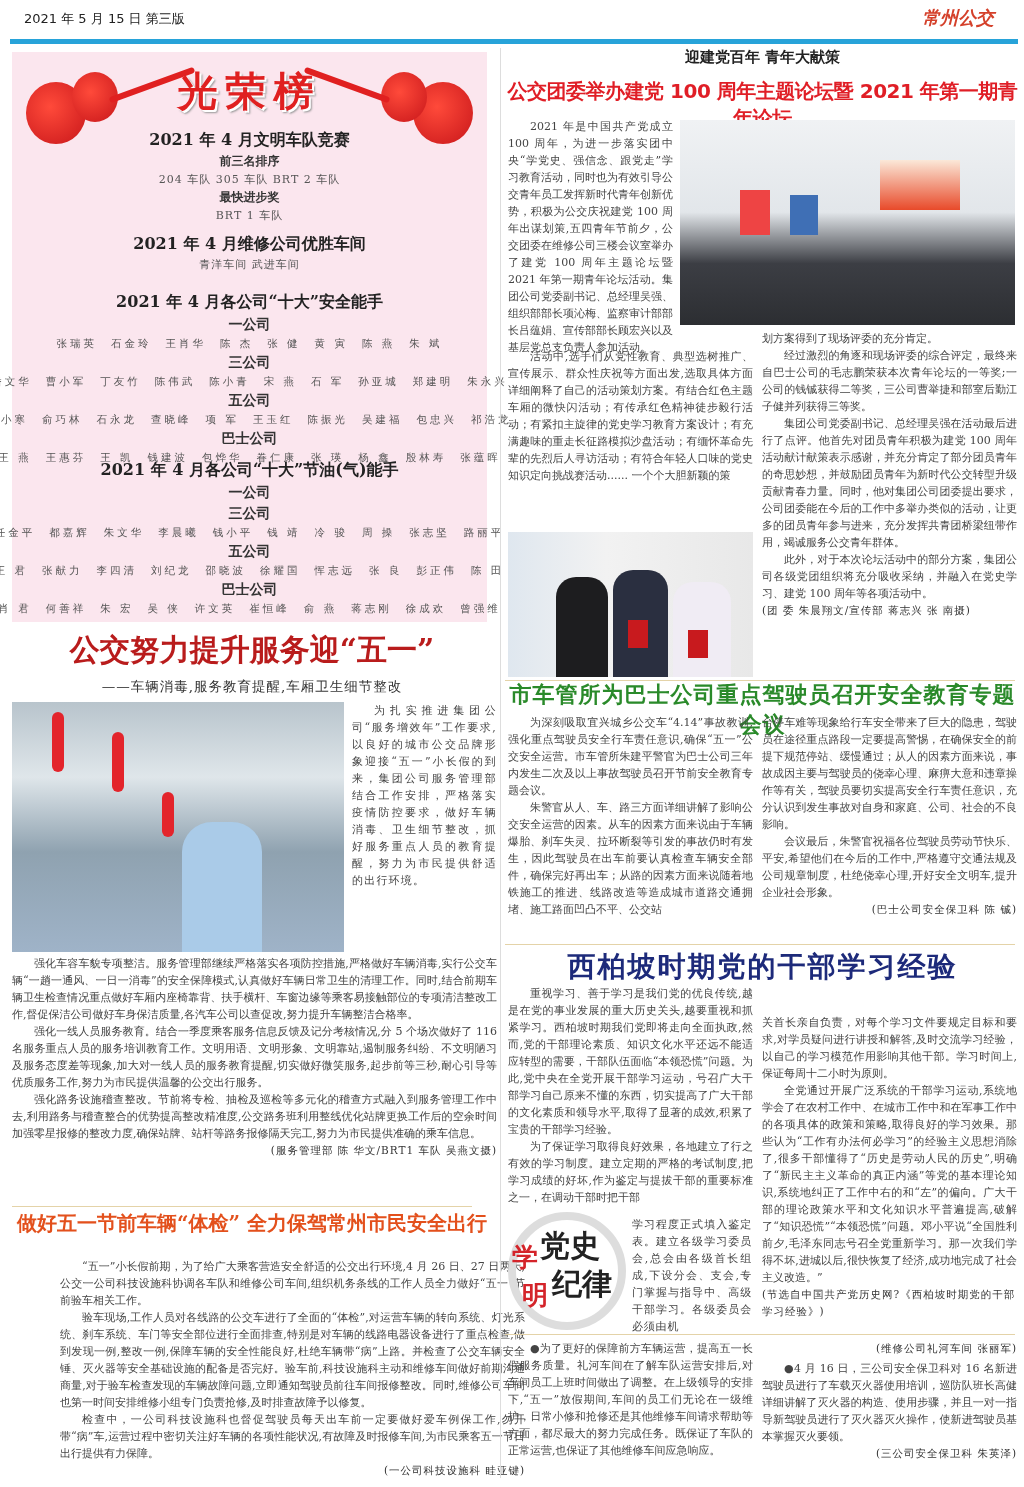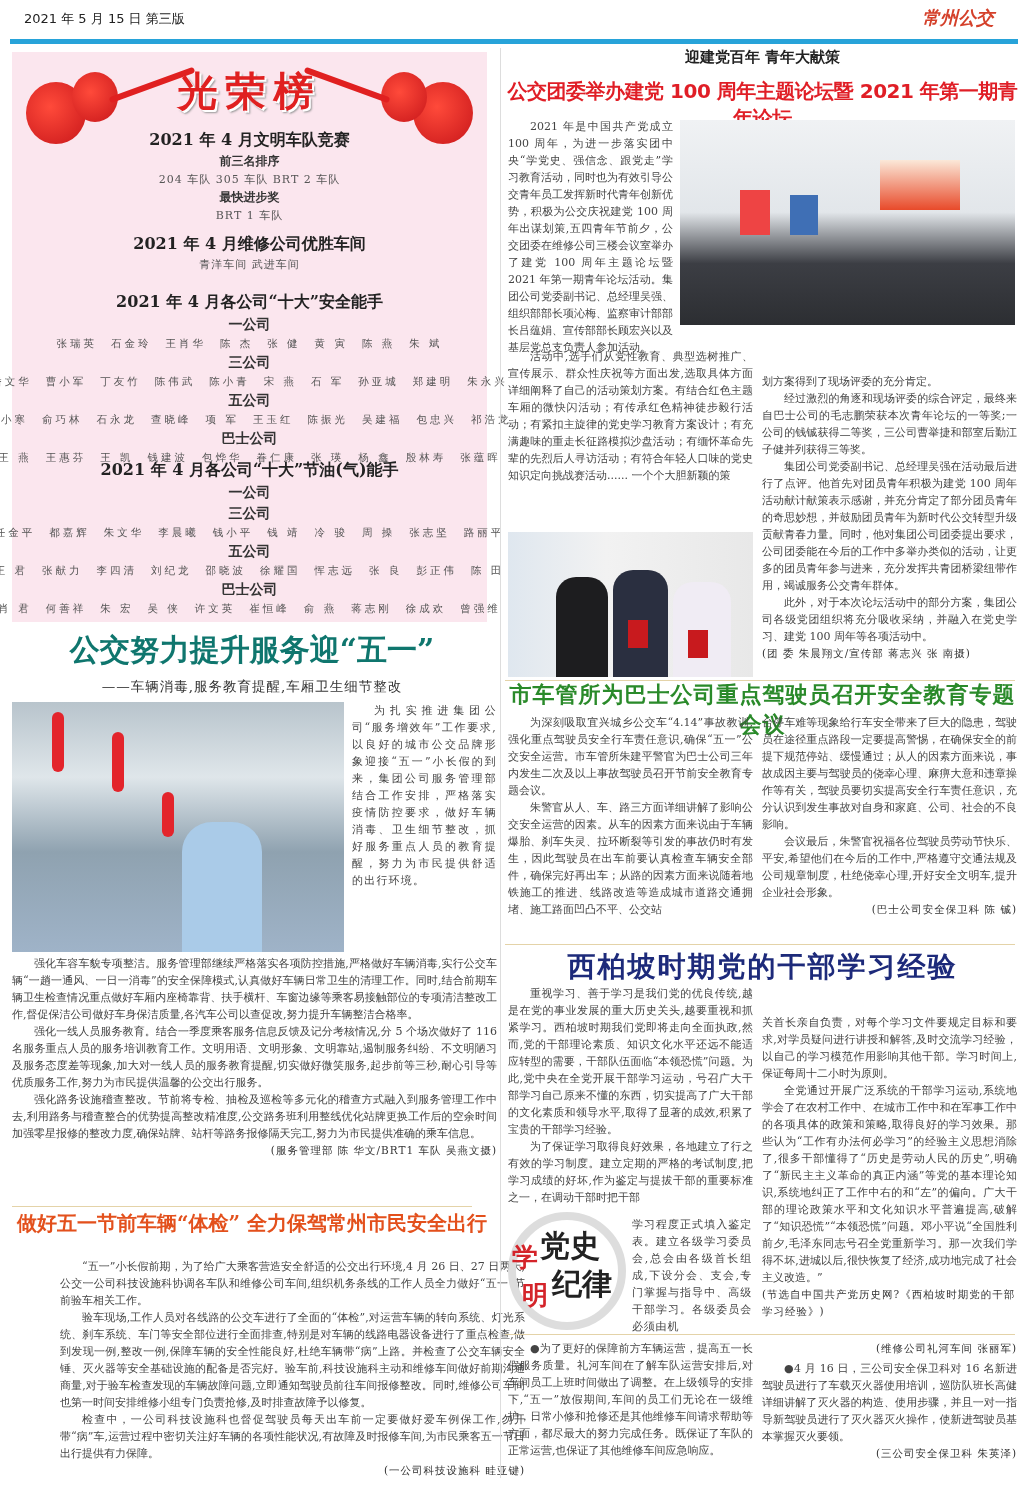--- a/index.html
+++ b/index.html
@@ -15,21 +15,21 @@
   .lantern { width: 60px; height: 62px; border-radius: 50%; background: radial-gradient(circle at 40% 40%, #ff4a3a, #c8161a); }
   .ribbon { width: 90px; height: 6px; background: #e02020; border-radius: 3px; transform: rotate(-20deg); }
   .honor-section { width: 100%; text-align: center; left: 0; }
   .honor-h { font-size: 16px; font-weight: bold; color: #222; }
   .honor-sub { font-size: 12px; font-weight: bold; color: #333; font-family: "DejaVu Sans", sans-serif; margin-top: 2px; }
   .honor-val { font-size: 11px; color: #555; margin-top: 2px; letter-spacing: 1px; }
   .names { font-size: 10.5px; color: #555; display: flex; justify-content: center; gap: 14px; margin-top: 3px; letter-spacing: 3px; white-space: nowrap; }
   .company { font-size: 14px; font-weight: bold; color: #333; margin-top: 3px; font-family: "DejaVu Sans", sans-serif; }
 
   
-  .purple-head { left: 12px; top: 630px; width: 480px; text-align: center; font-size: 30px; font-weight: bold; color: #0f766e; }
+  .purple-head { left: 12px; top: 630px; width: 480px; text-align: center; font-size: 30px; font-weight: bold; color: #b91c1c; }
   .purple-sub { left: 12px; top: 678px; width: 480px; text-align: center; font-size: 13.5px; color: #333; letter-spacing: 1px; }
   .body-text { font-size: 11px; line-height: 17px; color: #444; text-align: justify; }
   .body-text p { text-indent: 2em; }
   .credit { font-size: 10.5px; text-align: right; color: #333; letter-spacing: 1px; }
   .photo { background: #ccc; overflow: hidden; }
   .hr-gold { height: 1px; background: #e4d3a8; }
   .vr { width: 1px; background: #ddd; }
 
   .blue-kicker { left: 505px; top: 48px; width: 515px; text-align: center; font-size: 15px; font-weight: bold; color: #222; font-family: "DejaVu Sans", sans-serif; }
   .red-head { left: 505px; top: 78px; width: 515px; text-align: center; font-size: 20px; font-weight: bold; color: #e01e26; font-family: "DejaVu Sans", sans-serif; letter-spacing: -0.5px; }
@@ -208,21 +208,21 @@
 <div class="abs body-text" style="left:508px;top:348px;width:245px;">
   <p>活动中,选手们从党性教育、典型选树推广、宣传展示、群众性庆祝等方面出发,选取具体方面详细阐释了自己的活动策划方案。有结合红色主题车厢的微快闪活动；有传承红色精神徒步毅行活动；有紧扣主旋律的党史学习教育方案设计；有充满趣味的重走长征路模拟沙盘活动；有缅怀革命先辈的先烈后人寻访活动；有符合年轻人口味的党史知识定向挑战赛活动...... 一个个大胆新颖的策</p>
 </div>
 <div class="abs photo" style="left:508px;top:532px;width:245px;height:145px;background:linear-gradient(90deg,#dfe7ef 0%,#f2f2f2 40%,#e8e8e8 100%);">
   <div class="abs" style="left:48px;top:45px;width:52px;height:100px;background:#1d1d1f;border-radius:20px 20px 0 0;"></div>
   <div class="abs" style="left:105px;top:38px;width:55px;height:107px;background:#2a2f40;border-radius:20px 20px 0 0;"></div>
   <div class="abs" style="left:165px;top:50px;width:58px;height:95px;background:#f0ecf4;border-radius:20px 20px 0 0;"></div>
   <div class="abs" style="left:120px;top:88px;width:20px;height:28px;background:#c81a1e;"></div>
   <div class="abs" style="left:180px;top:98px;width:20px;height:28px;background:#c81a1e;"></div>
 </div>
-<div class="abs body-text" style="left:762px;top:330px;width:255px;margin-top:43px;">
+<div class="abs body-text" style="left:762px;top:330px;width:255px;">
   <p style="text-indent:0;">划方案得到了现场评委的充分肯定。</p>
   <p>经过激烈的角逐和现场评委的综合评定，最终来自巴士公司的毛志鹏荣获本次青年论坛的一等奖;一公司的钱铖获得二等奖，三公司曹举捷和部室后勤江子健并列获得三等奖。</p>
   <p>集团公司党委副书记、总经理吴强在活动最后进行了点评。他首先对团员青年积极为建党 100 周年活动献计献策表示感谢，并充分肯定了部分团员青年的奇思妙想，并鼓励团员青年为新时代公交转型升级贡献青春力量。同时，他对集团公司团委提出要求，公司团委能在今后的工作中多举办类似的活动，让更多的团员青年参与进来，充分发挥共青团桥梁纽带作用，竭诚服务公交青年群体。</p>
   <p>此外，对于本次论坛活动中的部分方案，集团公司各级党团组织将充分吸收采纳，并融入在党史学习、建党 100 周年等各项活动中。</p>
   <div class="credit" style="text-align:left;">(团  委  朱晨翔文/宣传部  蒋志兴  张  南摄)</div>
 </div>
 <div class="abs hr-gold" style="left:505px;top:680px;width:510px;"></div>
 
 <div class="abs green-head">市车管所为巴士公司重点驾驶员召开安全教育专题会议</div>
 <div class="abs body-text" style="left:508px;top:714px;width:245px;">

